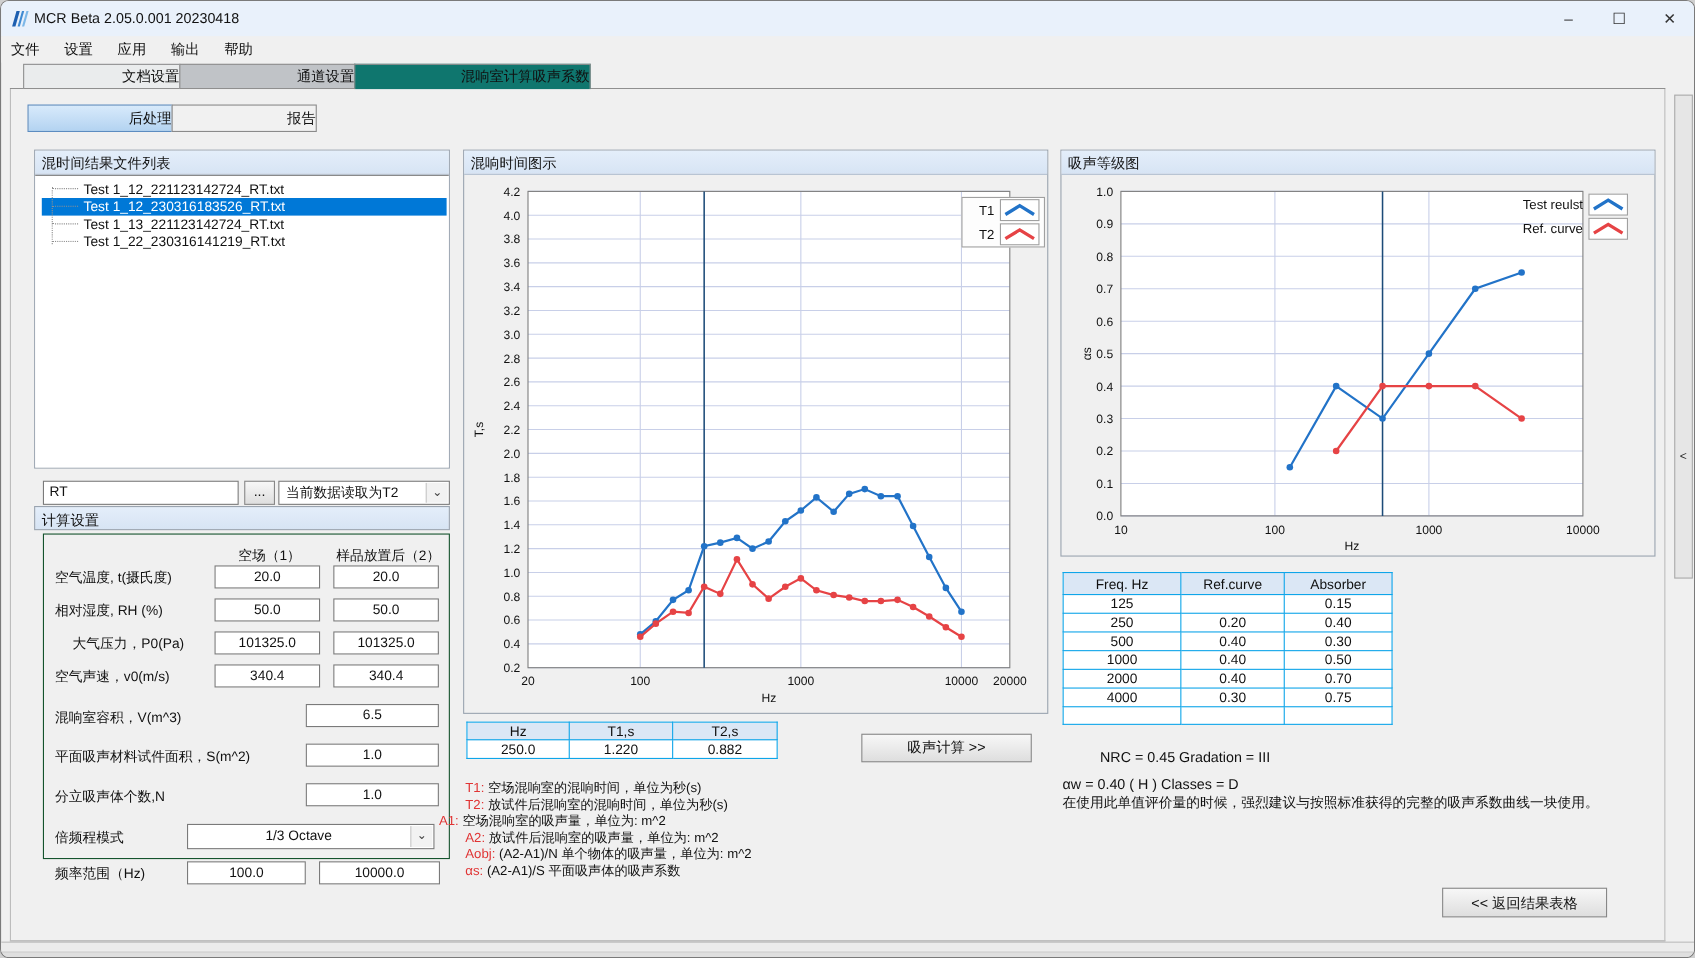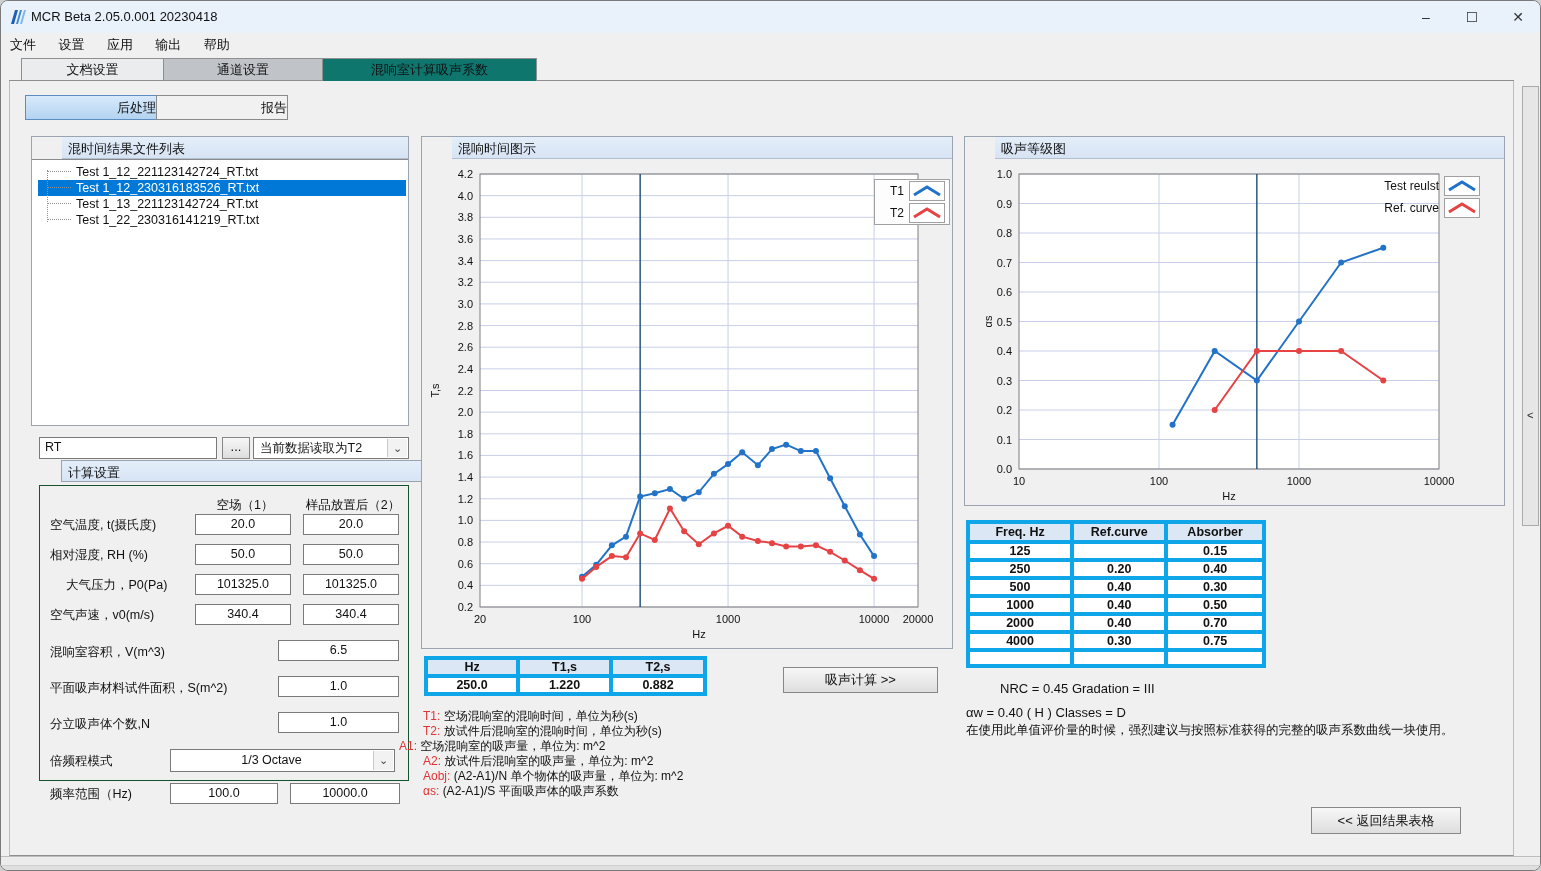--- a/index.html
+++ b/index.html
@@ -8,51 +8,51 @@
   .abs{position:absolute;}
   
   .titlebar{left:0;top:0;width:100%;height:32px;background:#e9f1fb;}
   .title-text{left:30px;top:8px;font-size:13px;color:#111;}
   .winbtn{top:4px;width:40px;height:24px;text-align:center;line-height:24px;font-size:14px;color:#333;}
   
   .menubar{left:0;top:32px;width:100%;height:24px;background:#f0f0f0;}
   .menu-item{display:inline-block;padding:3px 9px;font-size:13px;color:#111;}
   
   .tab{top:57px;height:23px;border:1px solid #8f8f8f;box-sizing:border-box;font-size:13px;
-       text-align:center;line-height:21px;color:#111;}
+       text-align:right;line-height:21px;color:#111;}
   .tab-line{left:8px;top:79px;width:1505px;height:0;border-top:1px solid #8f8f8f;}
   .page{left:8px;top:80px;width:1505px;height:775px;border-left:1px solid #bcbcbc;border-right:1px solid #bcbcbc;border-bottom:1px solid #8f8f8f;box-sizing:border-box;background:#f0f0f0;}
   .subbtn{top:94px;height:25px;box-sizing:border-box;border:1px solid #8a8a8a;font-size:13px;text-align:right;line-height:23px;color:#111;}
   .subbtn.on{background:linear-gradient(#d8eafb,#b3d3f1);border-color:#5c8cc0;}
   .subbtn.off{background:#f1f1f1;}
   
   .panel{border:1px solid #9aa4b0;box-sizing:border-box;background:#f0f0f0;}
   .panel-h{height:22px;background:linear-gradient(#e4eefa,#d7e4f4);border-bottom:1px solid #b2bfd0;
-           font-size:13px;color:#111;padding:3px 0 0 6px;box-sizing:border-box;margin-left:30px;}
+           font-size:13px;color:#111;padding:3px 0 0 6px;box-sizing:border-box;}
   .listbox{position:absolute;left:0;top:22px;right:0;bottom:0;background:#fff;border-top:1px solid #8a8a8a;}
   .file-row{position:absolute;left:6px;right:2px;height:16px;line-height:16px;font-size:12.5px;color:#111;
             padding-left:38px;box-sizing:border-box;white-space:nowrap;}
   .file-row.sel{background:#0078d7;color:#fff;}
   .tree-v{position:absolute;left:15px;top:10px;height:52px;border-left:1px dotted #909090;}
   .tree-h{position:absolute;left:15px;width:24px;border-top:1px dotted #909090;}
   
   .inp{position:absolute;box-sizing:border-box;border:1px solid #7a7a7a;background:#fff;font-size:12.5px;
        color:#111;text-align:center;line-height:19px;}
   .inp.left{text-align:left;padding-left:5px;}
   .btn3d{position:absolute;box-sizing:border-box;border:1px solid #878787;background:linear-gradient(#f7f7f7,#dedede);
          font-size:13px;color:#111;text-align:center;}
   .combo{position:absolute;box-sizing:border-box;border:1px solid #7a7a7a;background:#fff;font-size:12.5px;color:#111;}
   .combo .cv{position:absolute;left:0;right:22px;top:0;bottom:0;text-align:center;line-height:20px;}
   .combo .cv.left{text-align:left;padding-left:6px;}
   .combo .arrow{position:absolute;right:1px;top:1px;bottom:1px;width:19px;background:#f2f2f2;border-left:1px solid #c8c8c8;
                 color:#444;font-size:11px;text-align:center;line-height:18px;}
   .lbl{position:absolute;font-size:12.5px;color:#111;white-space:nowrap;}
   
   .stable{position:absolute;border:1px solid #808080;background:#fff;border-collapse:collapse;box-sizing:border-box;}
-  .stable td,.stable th{border:4px solid #0ea5e9;font-size:12.5px;font-weight:bold;color:#111;
+  .stable td,.stable th{border:1px solid #0ea5e9;font-size:12.5px;font-weight:normal;color:#111;
                         text-align:center;padding:0;}
   .stable th{background:#dbe7f5;}
   .legendbox{position:absolute;background:#fdfdfd;border:1px solid #a0a0a0;}
   .leg-row{display:flex;align-items:center;justify-content:flex-end;height:22px;padding:0 4px;}
   .leg-row .ltxt{font-size:12px;color:#111;margin-right:5px;}
   .leg-ic{width:34px;height:18px;border:1px solid #a0a0a0;background:#fff;}
   .note-line{position:absolute;font-size:12px;white-space:nowrap;color:#111;}
   .note-k{color:#e03434;}
   .res-text{position:absolute;font-size:13px;color:#111;white-space:nowrap;}
   .splitter{left:1521px;top:85px;width:17px;height:440px;background:#e6e6e6;border:1px solid #aaa;box-sizing:border-box;}

